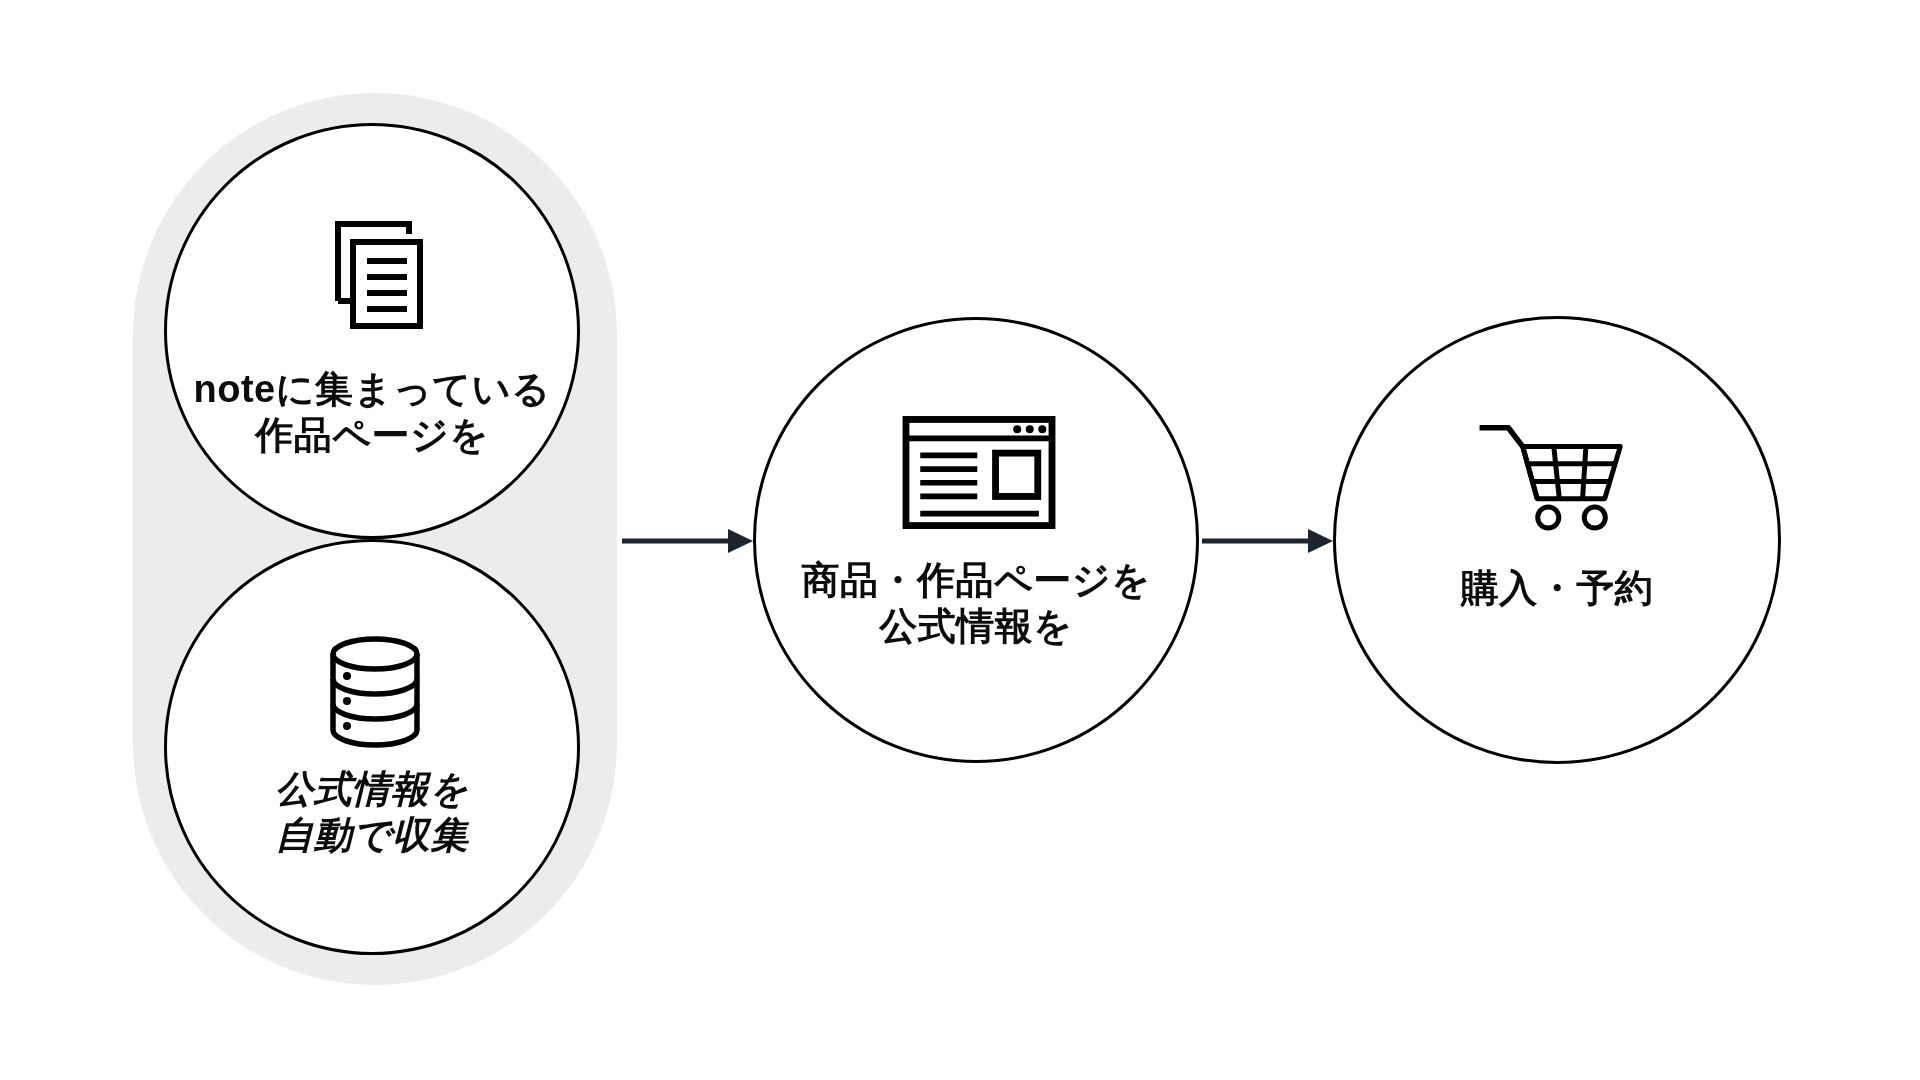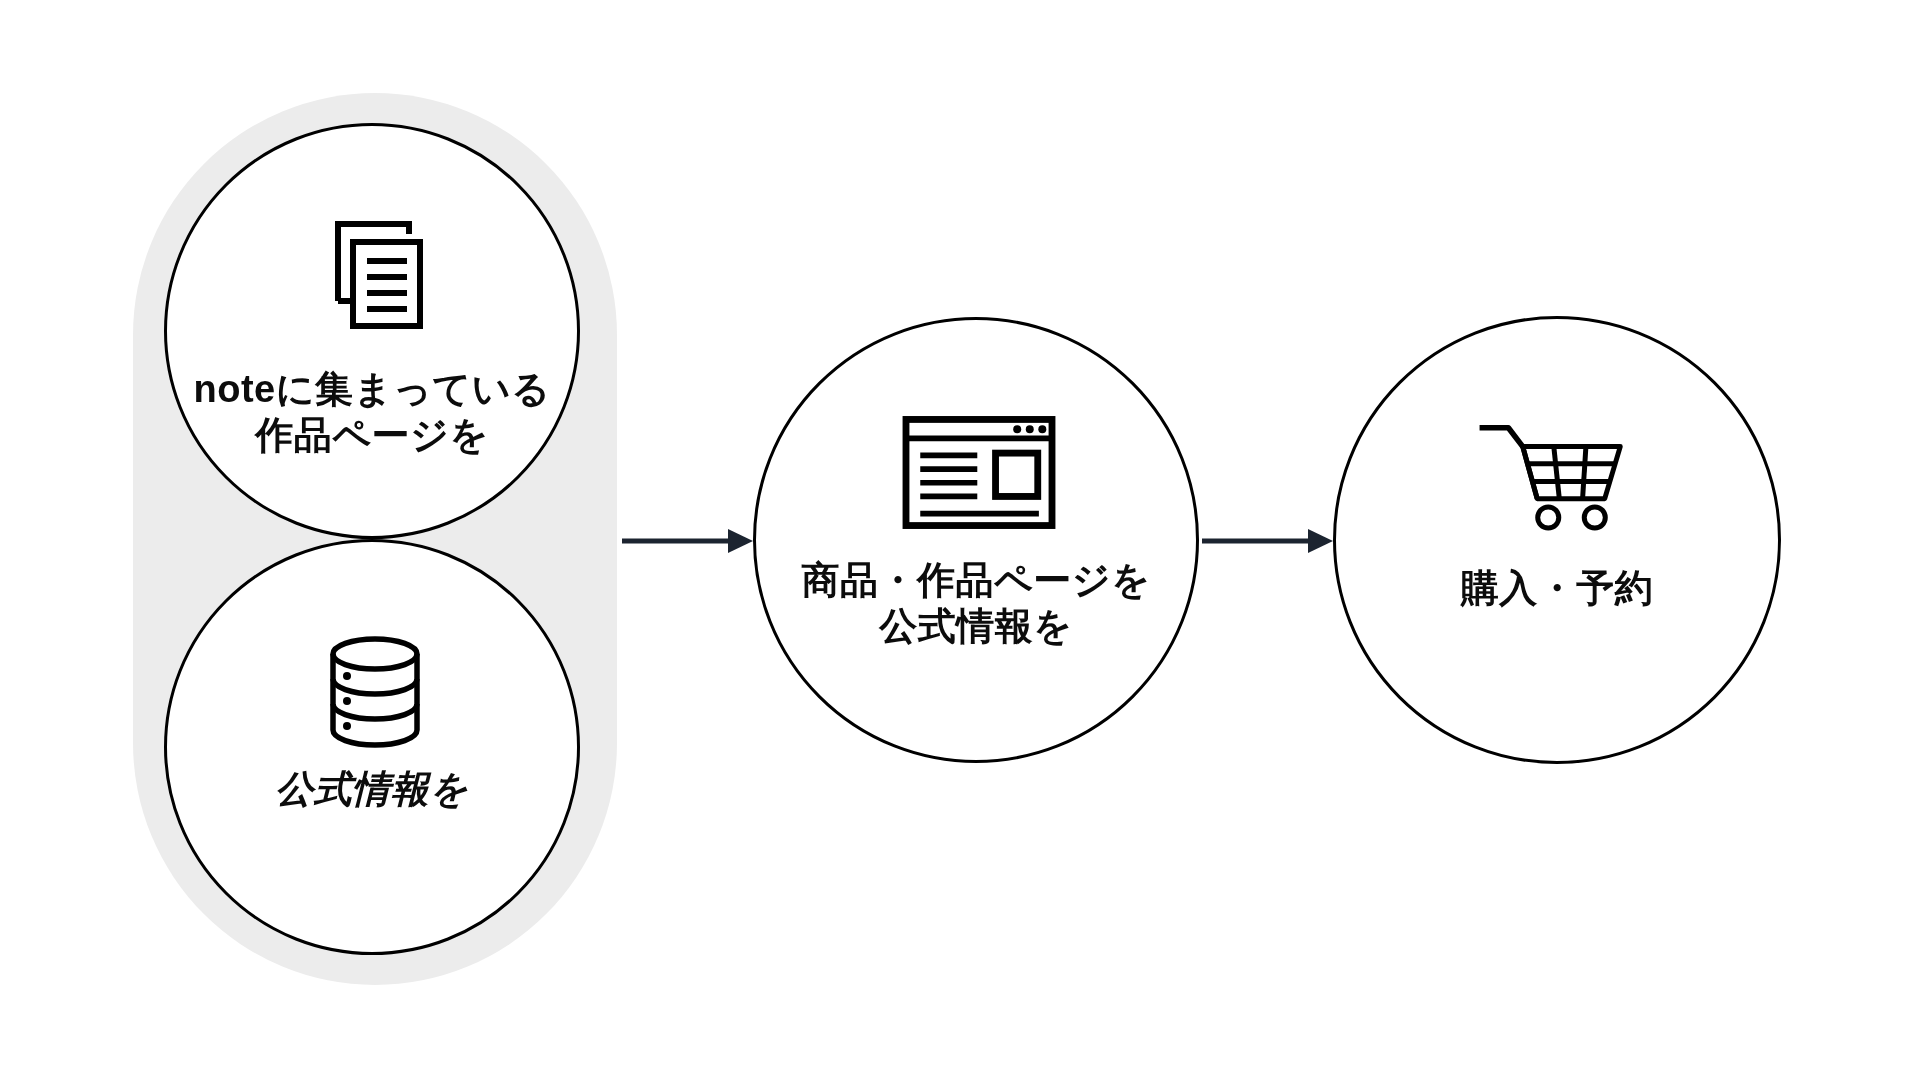--- a/index.html
+++ b/index.html
@@ -97,20 +97,21 @@
         <path d="M7 44 A42 15 0 0 0 91 44" stroke="currentColor" stroke-width="5.5"></path>
         <path d="M7 69 A42 15 0 0 0 91 69" stroke="currentColor" stroke-width="5.5"></path>
         <path d="M7 95 A42 15 0 0 0 91 95" stroke="currentColor" stroke-width="5.5"></path>
         <circle cx="21" cy="41" r="4" fill="currentColor"></circle>
         <circle cx="21" cy="66" r="4" fill="currentColor"></circle>
         <circle cx="21" cy="91" r="4" fill="currentColor"></circle>
       </svg>
     </span>
     <div class="label label-official">
       <span>公式情報を</span>
+      <span>自動で収集</span>
     </div>
   </div>
 
   <span class="flow-arrow flow-arrow-1">
     <svg viewBox="0 0 131 28" xmlns="http://www.w3.org/2000/svg">
       <line x1="0" y1="14" x2="109" y2="14" stroke="currentColor" stroke-width="5"></line>
       <polygon points="106,2 131,14 106,26" fill="currentColor"></polygon>
     </svg>
   </span>
 

